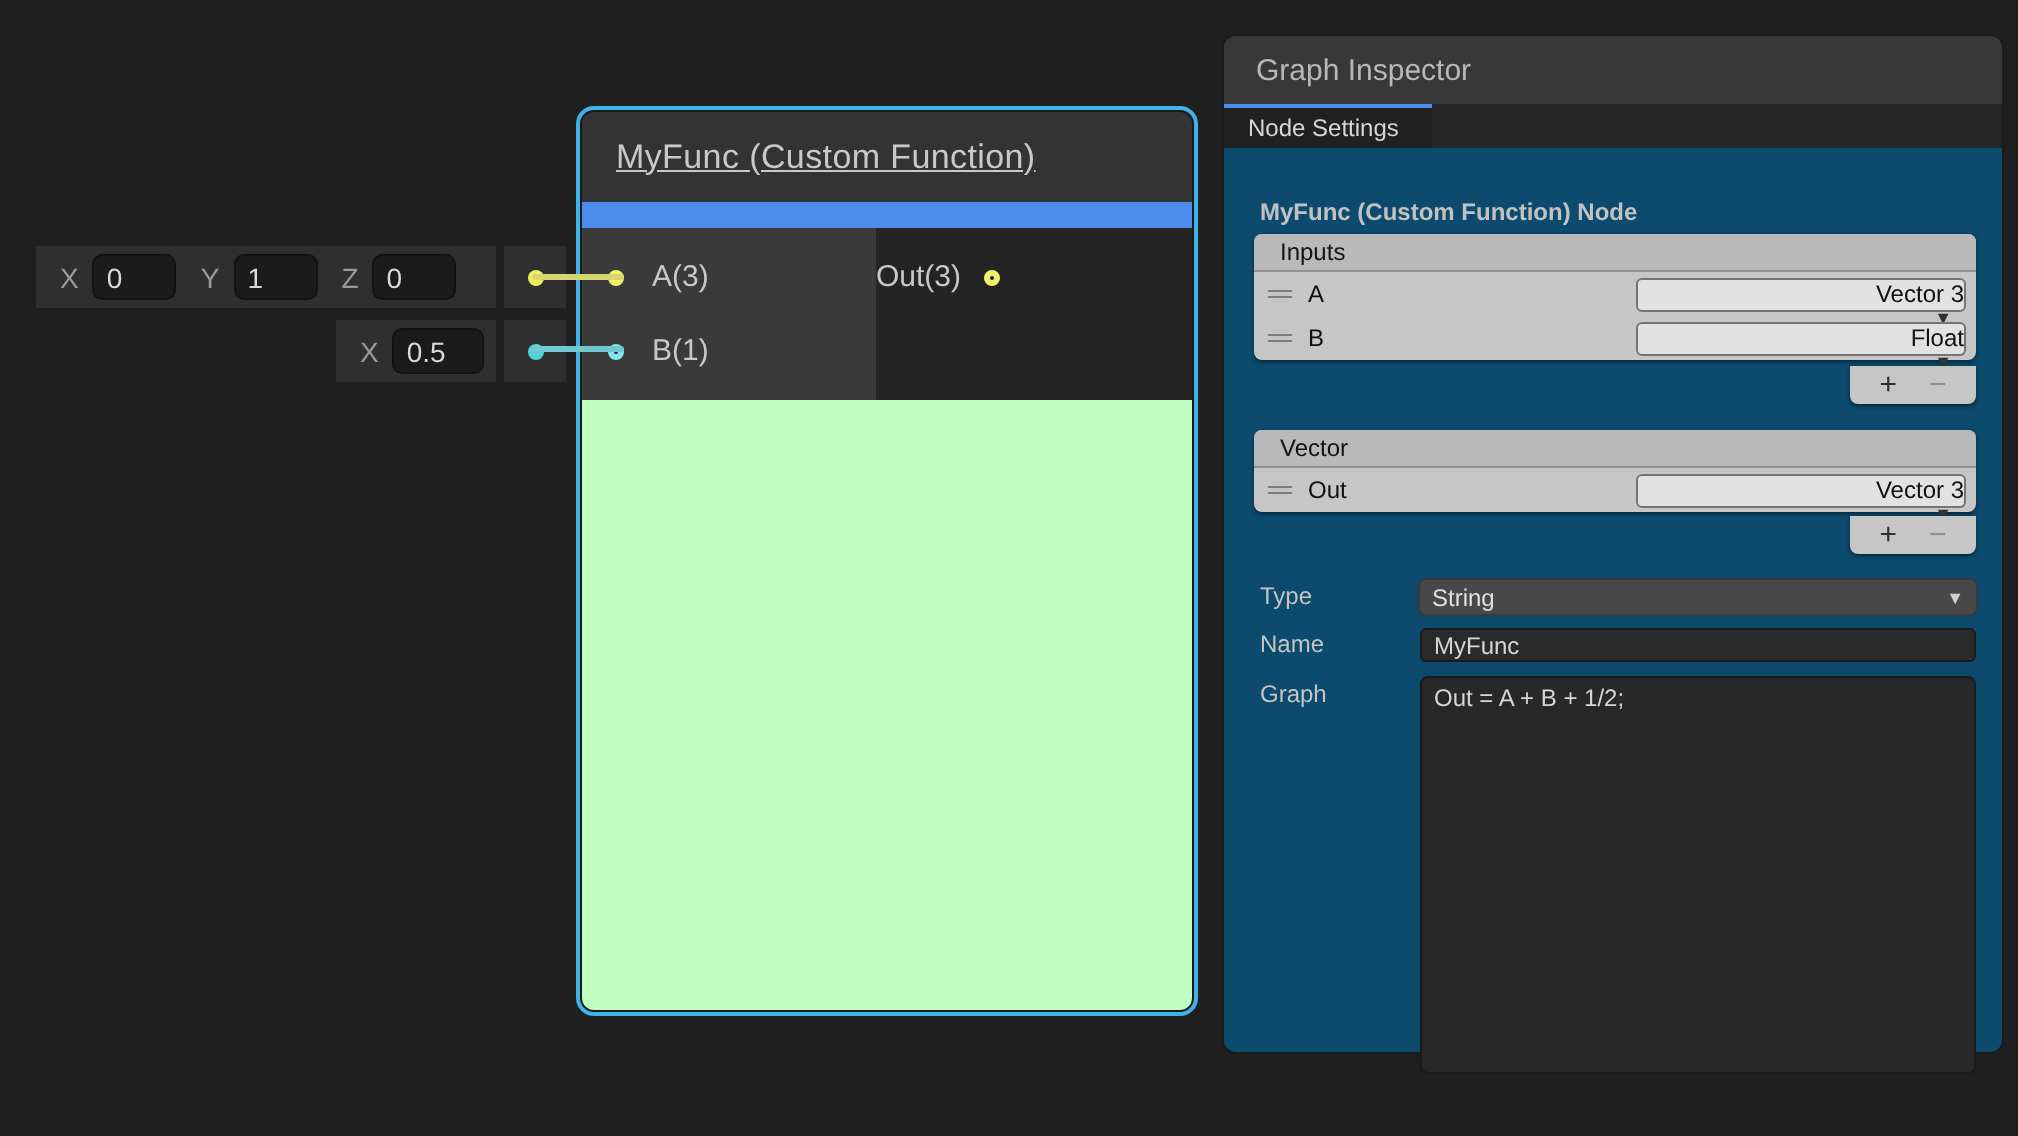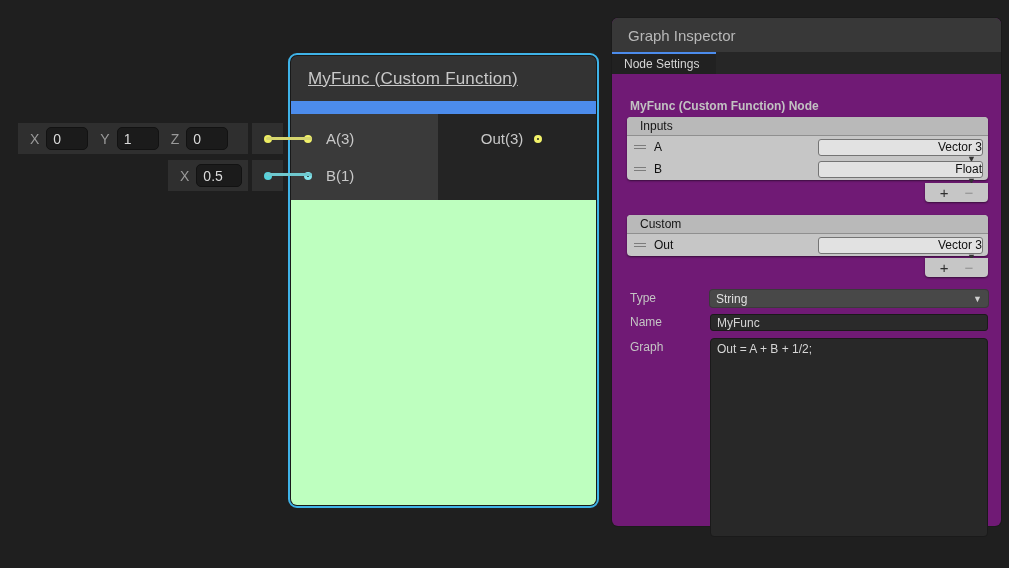--- a/index.html
+++ b/index.html
@@ -58,30 +58,30 @@
   .ports-right { flex:1; background:#242424; padding-top:6px; }
   .port-row { height:37px; display:flex; align-items:center; }
   .port-ring {
     width:8px; height:8px; border-radius:50%;
     background:#242424; flex:0 0 auto;
   }
   .ring-yellow { border:3px solid #f2f26a; }
   .ring-cyan { border:3px solid #84e6ee; }
   .ports-left .port-ring { margin-left:13px; margin-right:14px; }
   .port-label { font-size:15px; color:#c8c8c8; }
-  .port-row.out { justify-content:center; padding-right:11px; }
+  .port-row.out { justify-content:flex-start; padding-right:11px; }
   .port-row.out .port-label { margin-right:11px; }
   .node-preview {
     flex:1; background:#beffbf; border-radius:0 0 6px 6px;
   }
 
   
   .inspector {
     left:612px; top:18px; width:389px; height:508px;
-    background:#701a75; border-radius:6px;
+    background:#0c4a6e; border-radius:6px;
     box-shadow:0 0 0 1px #1b1b1b; z-index:3;
   }
   .insp-title {
     height:34px; background:#383838; border-radius:6px 6px 0 0;
     display:flex; align-items:center; padding-left:16px;
     font-size:15px; color:#b8b8b8;
   }
   .insp-tabs { height:22px; background:#262626; display:flex; }
   .tab {
     font-size:12px; color:#c4c4c4; display:flex; align-items:center;
@@ -231,21 +231,21 @@
         <span class="dd-arrow">▼</span>
       </div>
     </div>
   </div>
   <div class="rlist-footer" style="top:165px;">
     <span class="btn-plus">+</span>
     <span class="btn-minus">−</span>
   </div>
 
   <div class="abs rlist" style="top:197px;">
-    <div class="rlist-header">Custom</div>
+    <div class="rlist-header">Vector</div>
     <div class="rlist-row">
       <div class="drag-handle">
           <i></i>
           <i></i>
         </div>
       <span class="row-name">Out</span>
       <div class="light-dd">
         <span>Vector 3</span>
         <span class="dd-arrow">▼</span>
       </div>

